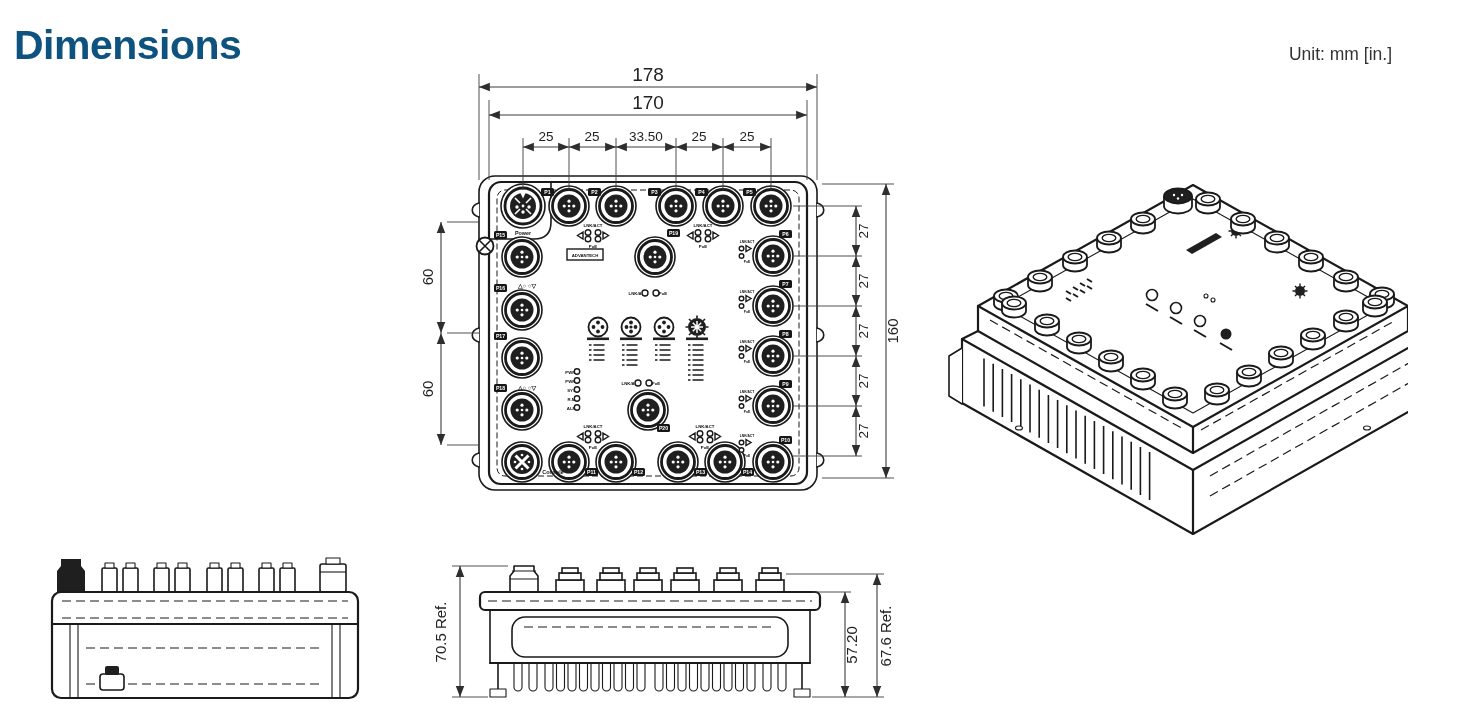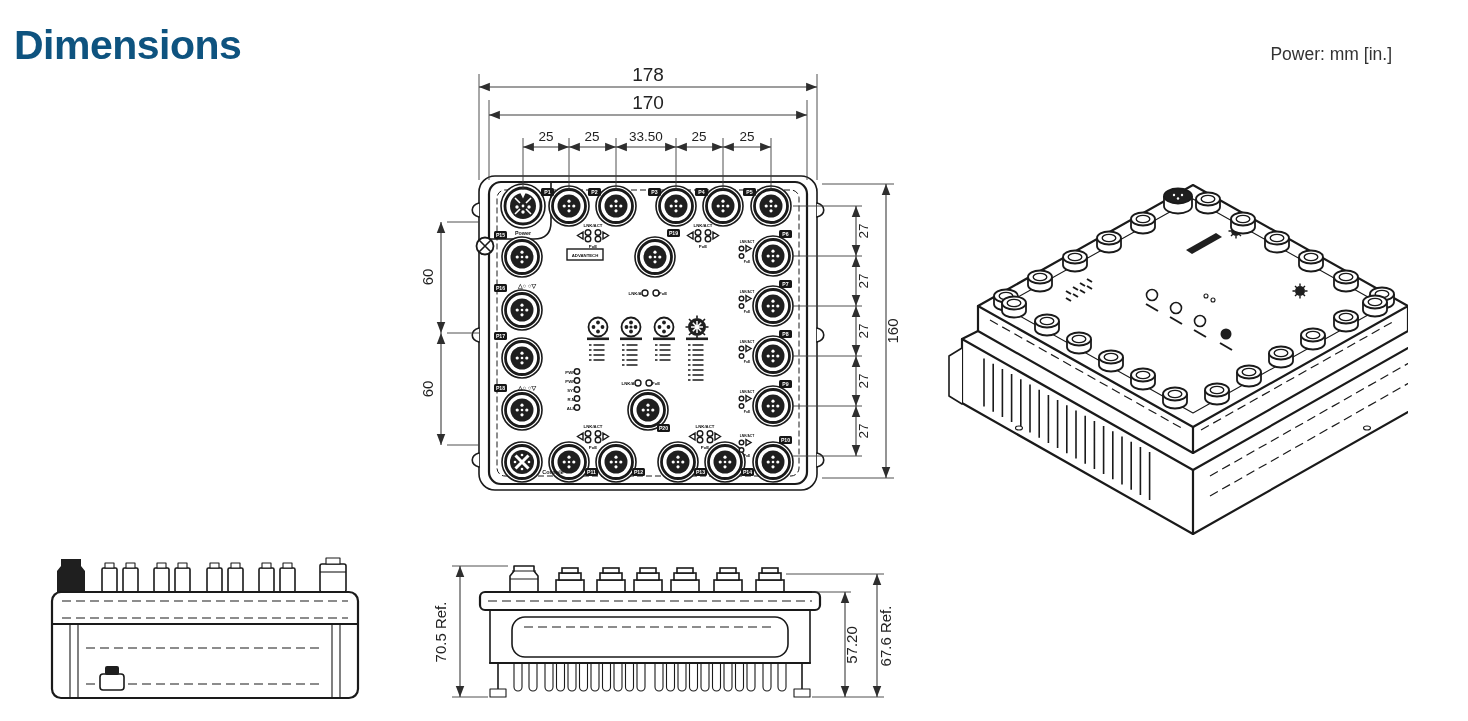--- a/index.html
+++ b/index.html
@@ -26,21 +26,21 @@
   .mi2 {font-size:3.3px;font-weight:bold;text-anchor:middle;fill:#111;}
   .tab {fill:#161616;}
   .tabt{fill:#fff;font-size:5.2px;font-weight:bold;text-anchor:middle;}
   .led {fill:#fff;stroke:#1a1a1a;stroke-width:1.4;}
 </style>
 </head>
 <body>
 
 <div id="stage">
   <h1 id="title">Dimensions</h1>
-  <div id="unit">Power: mm [in.]</div>
+  <div id="unit">Unit: mm [in.]</div>
 
   <svg width="1468" height="721" viewBox="0 0 1468 721">
     <defs>
       <marker id="ar" viewBox="0 0 10 8" markerWidth="11" markerHeight="9" refX="9.5" refY="4" orient="auto-start-reverse">
         <path d="M0.5,0.5 L9.5,4 L0.5,7.5 Z" fill="#2e2e2e"></path>
       </marker>
       <g id="pm12">
         <circle r="20" class="wfill" stroke="#1a1a1a" stroke-width="1.6"></circle>
         <circle r="16.5" class="wfill" stroke="#1a1a1a" stroke-width="2.8"></circle>
         <circle r="11.5" fill="#1f1f1f"></circle>

